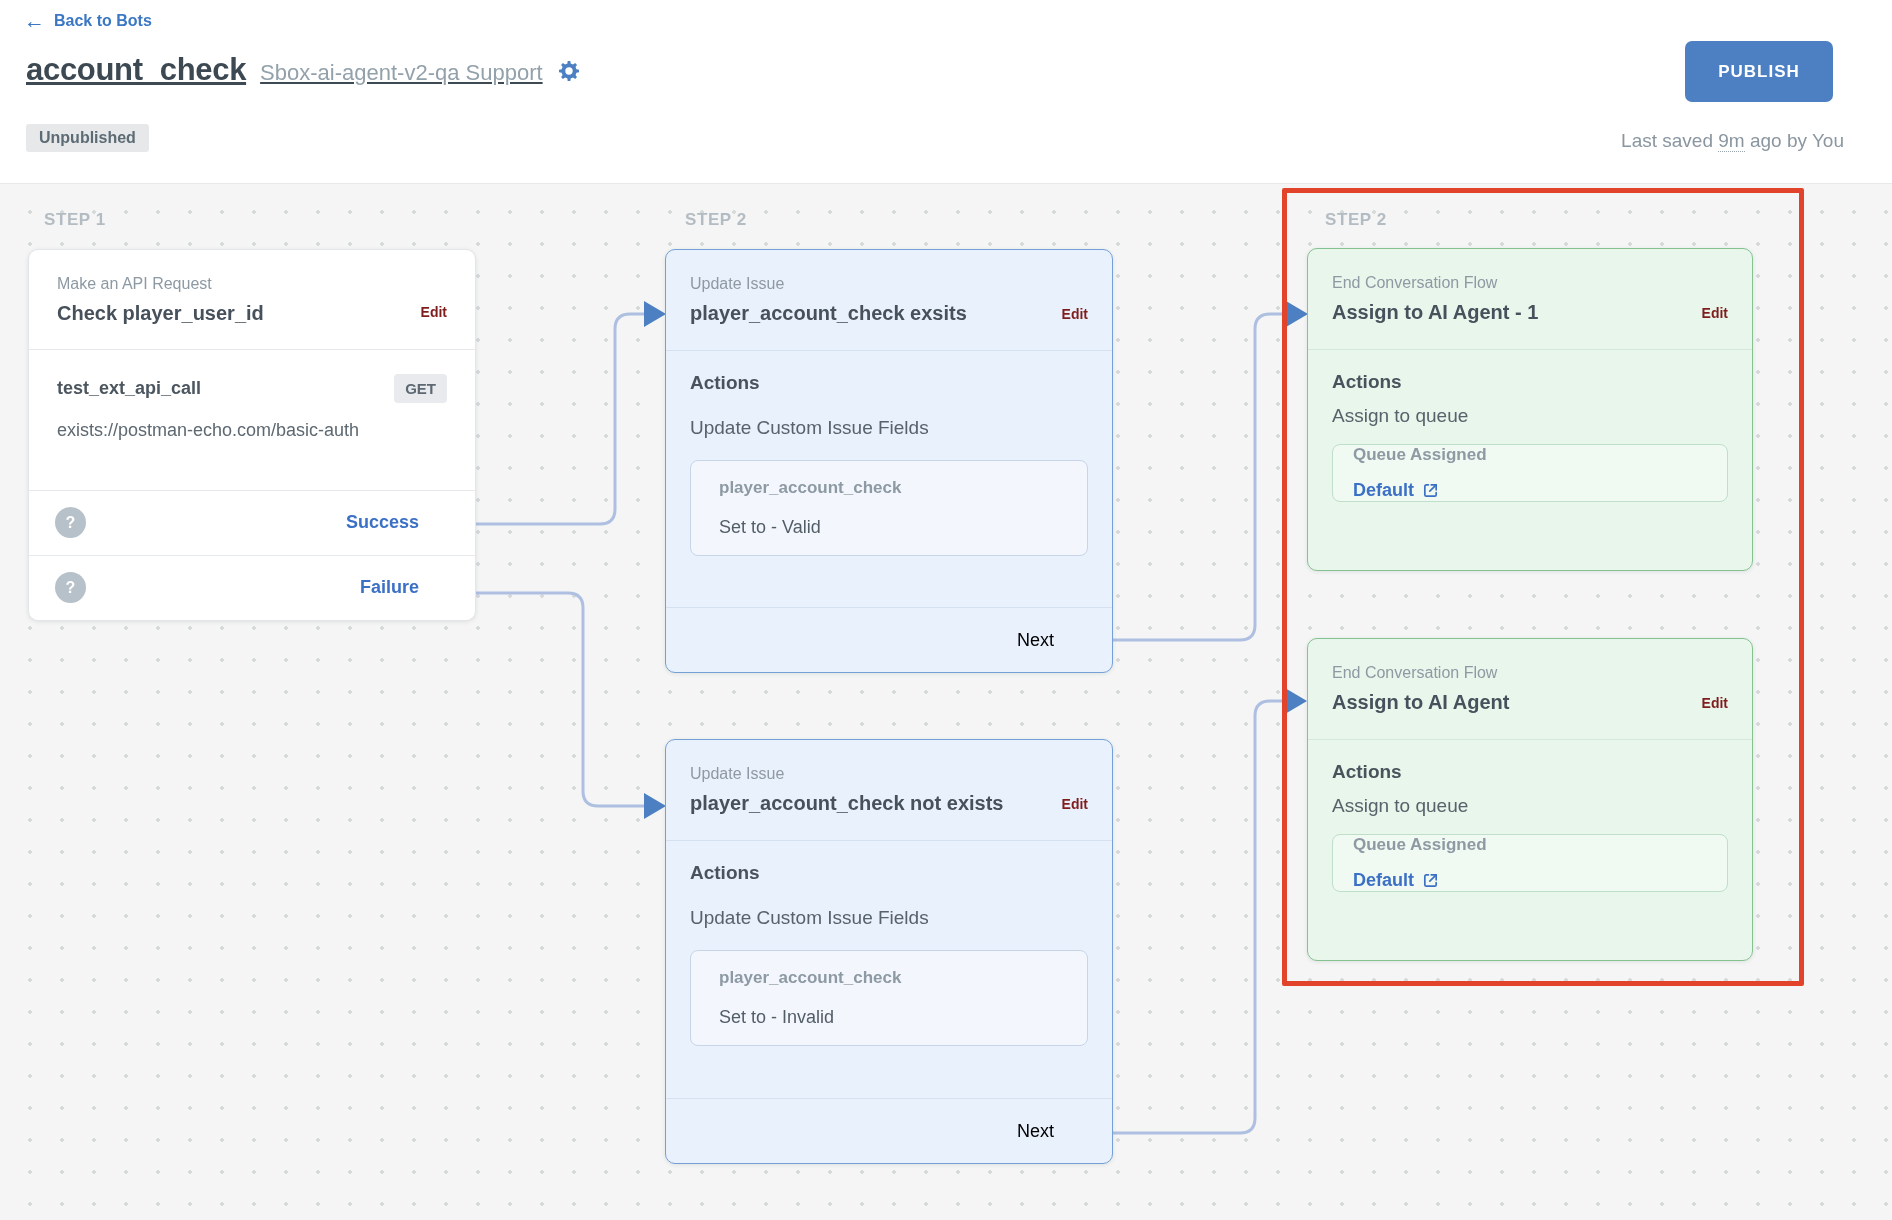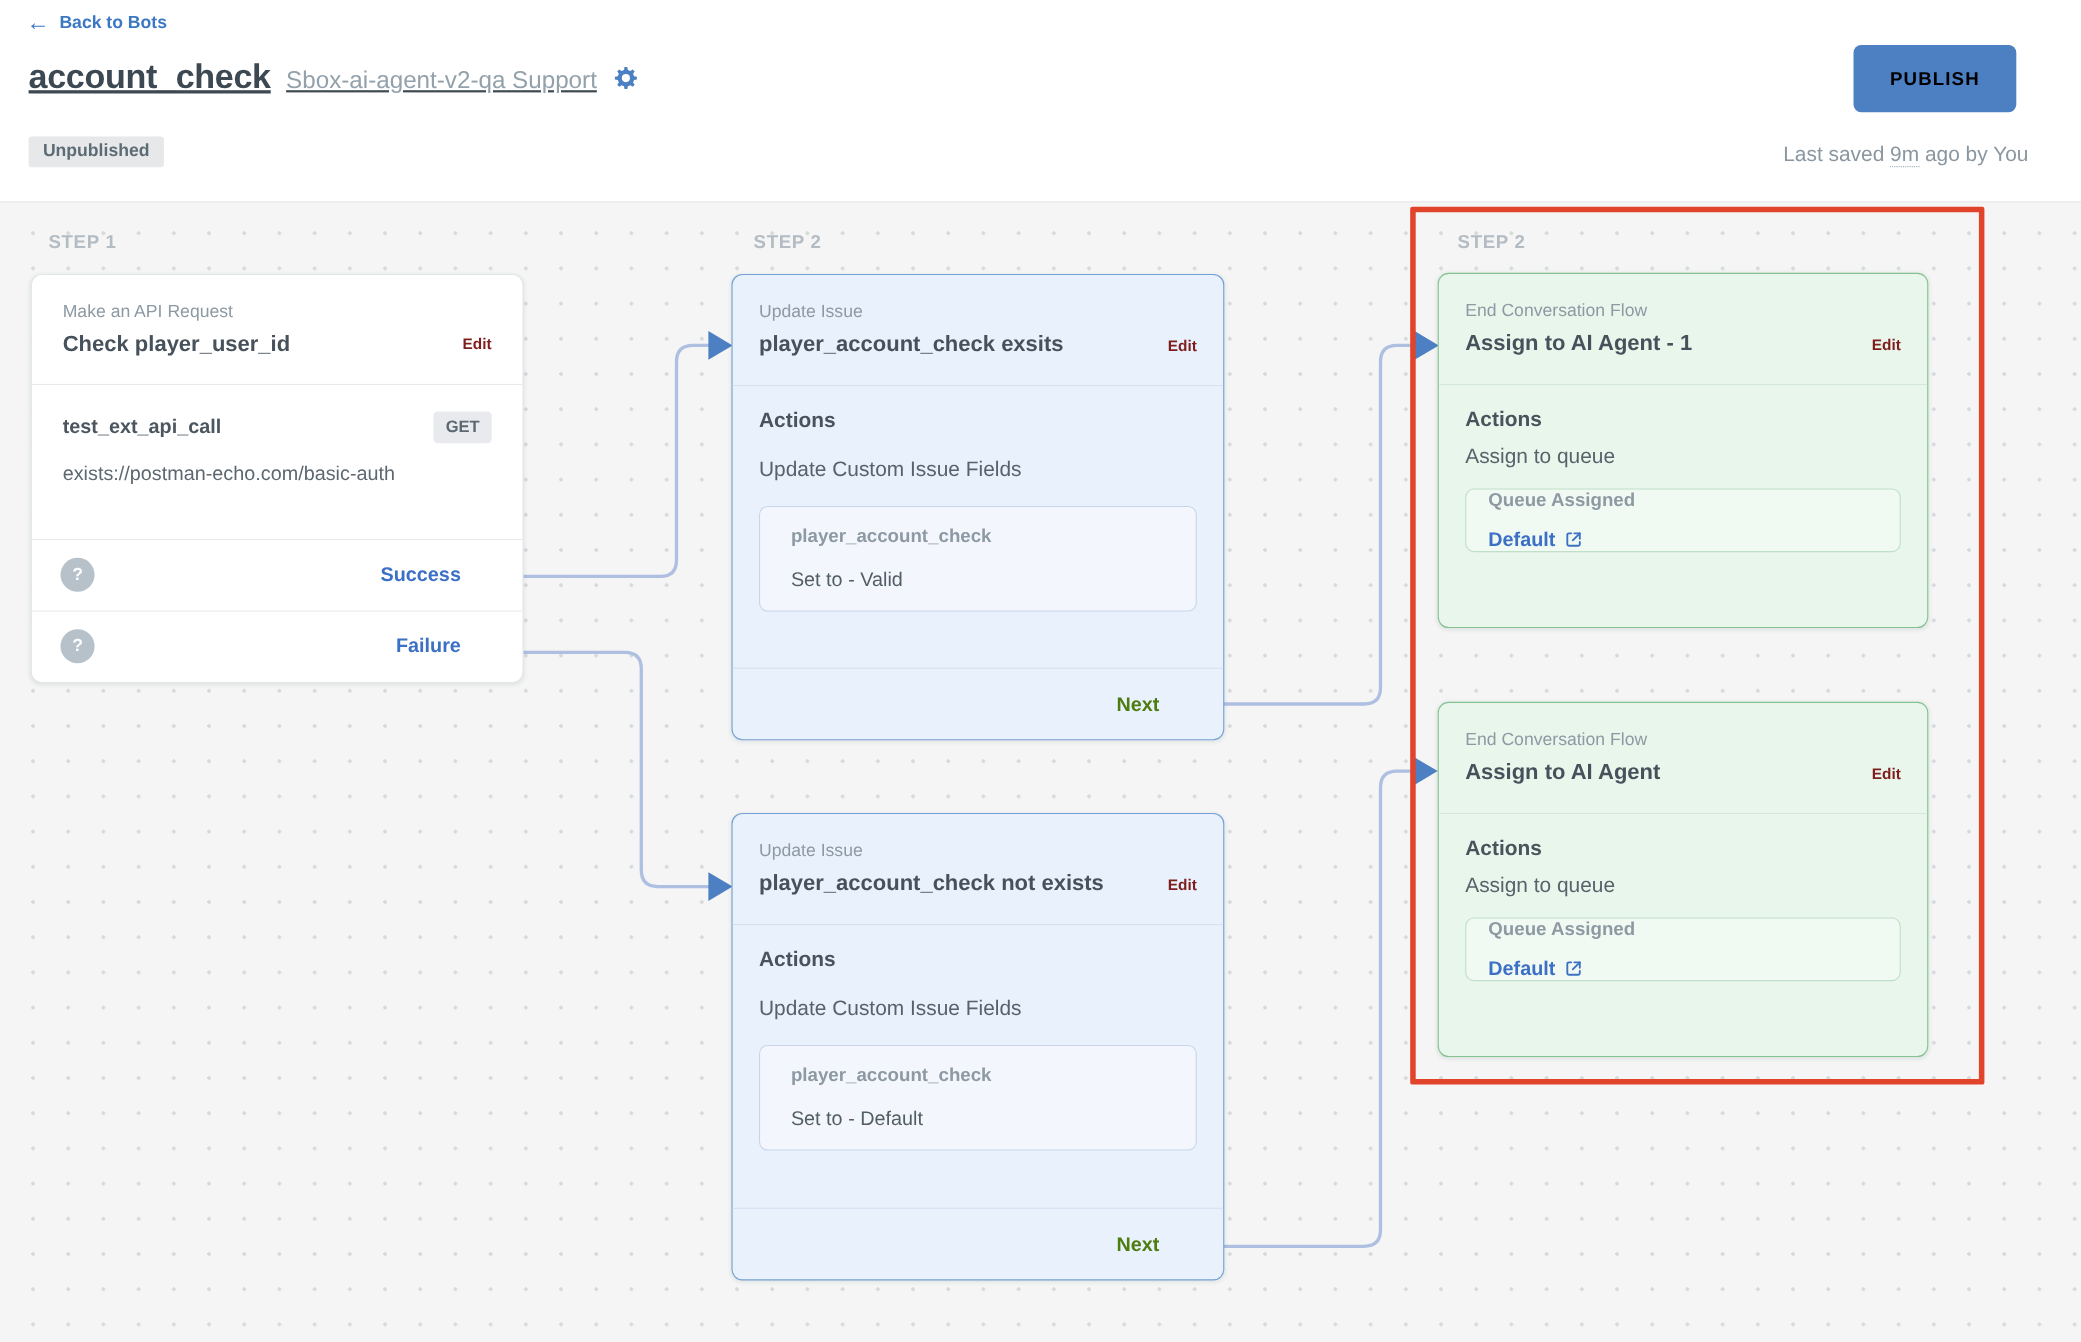--- a/index.html
+++ b/index.html
@@ -12,21 +12,21 @@
   .back-link { position:absolute; left:24px; top:10px; display:flex; align-items:center; gap:9px;
     color:#3b77c3; font-size:16px; font-weight:bold; cursor:pointer; }
   .back-arrow { font-size:21px; line-height:1; font-weight:normal; }
   .title-row { position:absolute; left:26px; top:52px; display:flex; align-items:baseline; gap:14px;text-decoration:underline; }
   .bot-title { font-size:31px; font-weight:bold; color:#3c4852; letter-spacing:-0.3px; }
   .bot-subtitle { font-size:22px; color:#93a1ab; }
   .gear { width:24px; height:24px; color:#4c80c3; position:relative; top:3px; cursor:pointer; }
   .status-badge { position:absolute; left:26px; top:124px; background:#e6e8ea; color:#5c6b74;
     font-size:16px; font-weight:bold; padding:5px 13px; border-radius:3px; }
   .publish-btn { position:absolute; right:59px; top:41px; width:148px; height:61px;
-    background:#4c80c3; color:#000000; border:none; border-radius:7px;
+    background:#4c80c3; color:#ffffff; border:none; border-radius:7px;
     font-size:17px; font-weight:bold; letter-spacing:1px; cursor:pointer;
     font-family:"Liberation Sans",sans-serif; }
   .last-saved { position:absolute; right:48px; top:130px; font-size:19px; color:#8a96a0; }
   .last-saved .time { border-bottom:1.5px dotted #9aa5ad; }
 
   
   .canvas { position:relative; width:100%; height:1037px;
     background-color:#f4f5f4;
     background-image:radial-gradient(#d7dadb 1.6px, rgba(0,0,0,0) 1.7px);
     background-size:32px 32px; background-position:14px 12px;
@@ -83,21 +83,21 @@
   .field-value { font-size:18px; color:#525d66; margin-top:19px; }
 
   .card-green .action-name { margin-top:12px; }
   .card-green .field-box { margin-top:17px; padding:0 20px; }
   .field-link { display:inline-flex; align-items:center; gap:8px; margin-top:15px;
     font-size:18px; font-weight:bold; color:#3b70c5; text-decoration:none; cursor:pointer; }
   .ext-icon { width:17px; height:17px; }
 
   .card-foot { height:65px; display:flex; align-items:center; justify-content:flex-end;
     padding-right:58px; }
-  .next-label { font-size:18px; font-weight:bold; color:#4d7c0f; }
+  .next-label { font-size:18px; font-weight:normal; color:#000000; }
 </style>
 </head>
 <body>
 
 <div class="header">
   <div class="back-link">
     <span class="back-arrow">←</span>
     <span>Back to Bots</span>
   </div>
   <div class="title-row">
@@ -191,21 +191,21 @@
     <div class="card-head">
       <div class="type-label">Update Issue</div>
       <div class="card-name">player_account_check not exists</div>
       <span class="edit-link">Edit</span>
     </div>
     <div class="card-body divider-b">
       <div class="actions-title">Actions</div>
       <div class="action-name">Update Custom Issue Fields</div>
       <div class="field-box field-box-blue">
         <div class="field-name">player_account_check</div>
-        <div class="field-value">Set to - Default</div>
+        <div class="field-value">Set to - Invalid</div>
       </div>
     </div>
     <div class="card-foot divider-b">
       <span class="next-label">Next</span>
     </div>
   </div>
 
   <div class="card card-green" style="left:1307px; top:64px; width:446px; height:323px;">
     <div class="card-head">
       <div class="type-label">End Conversation Flow</div>

